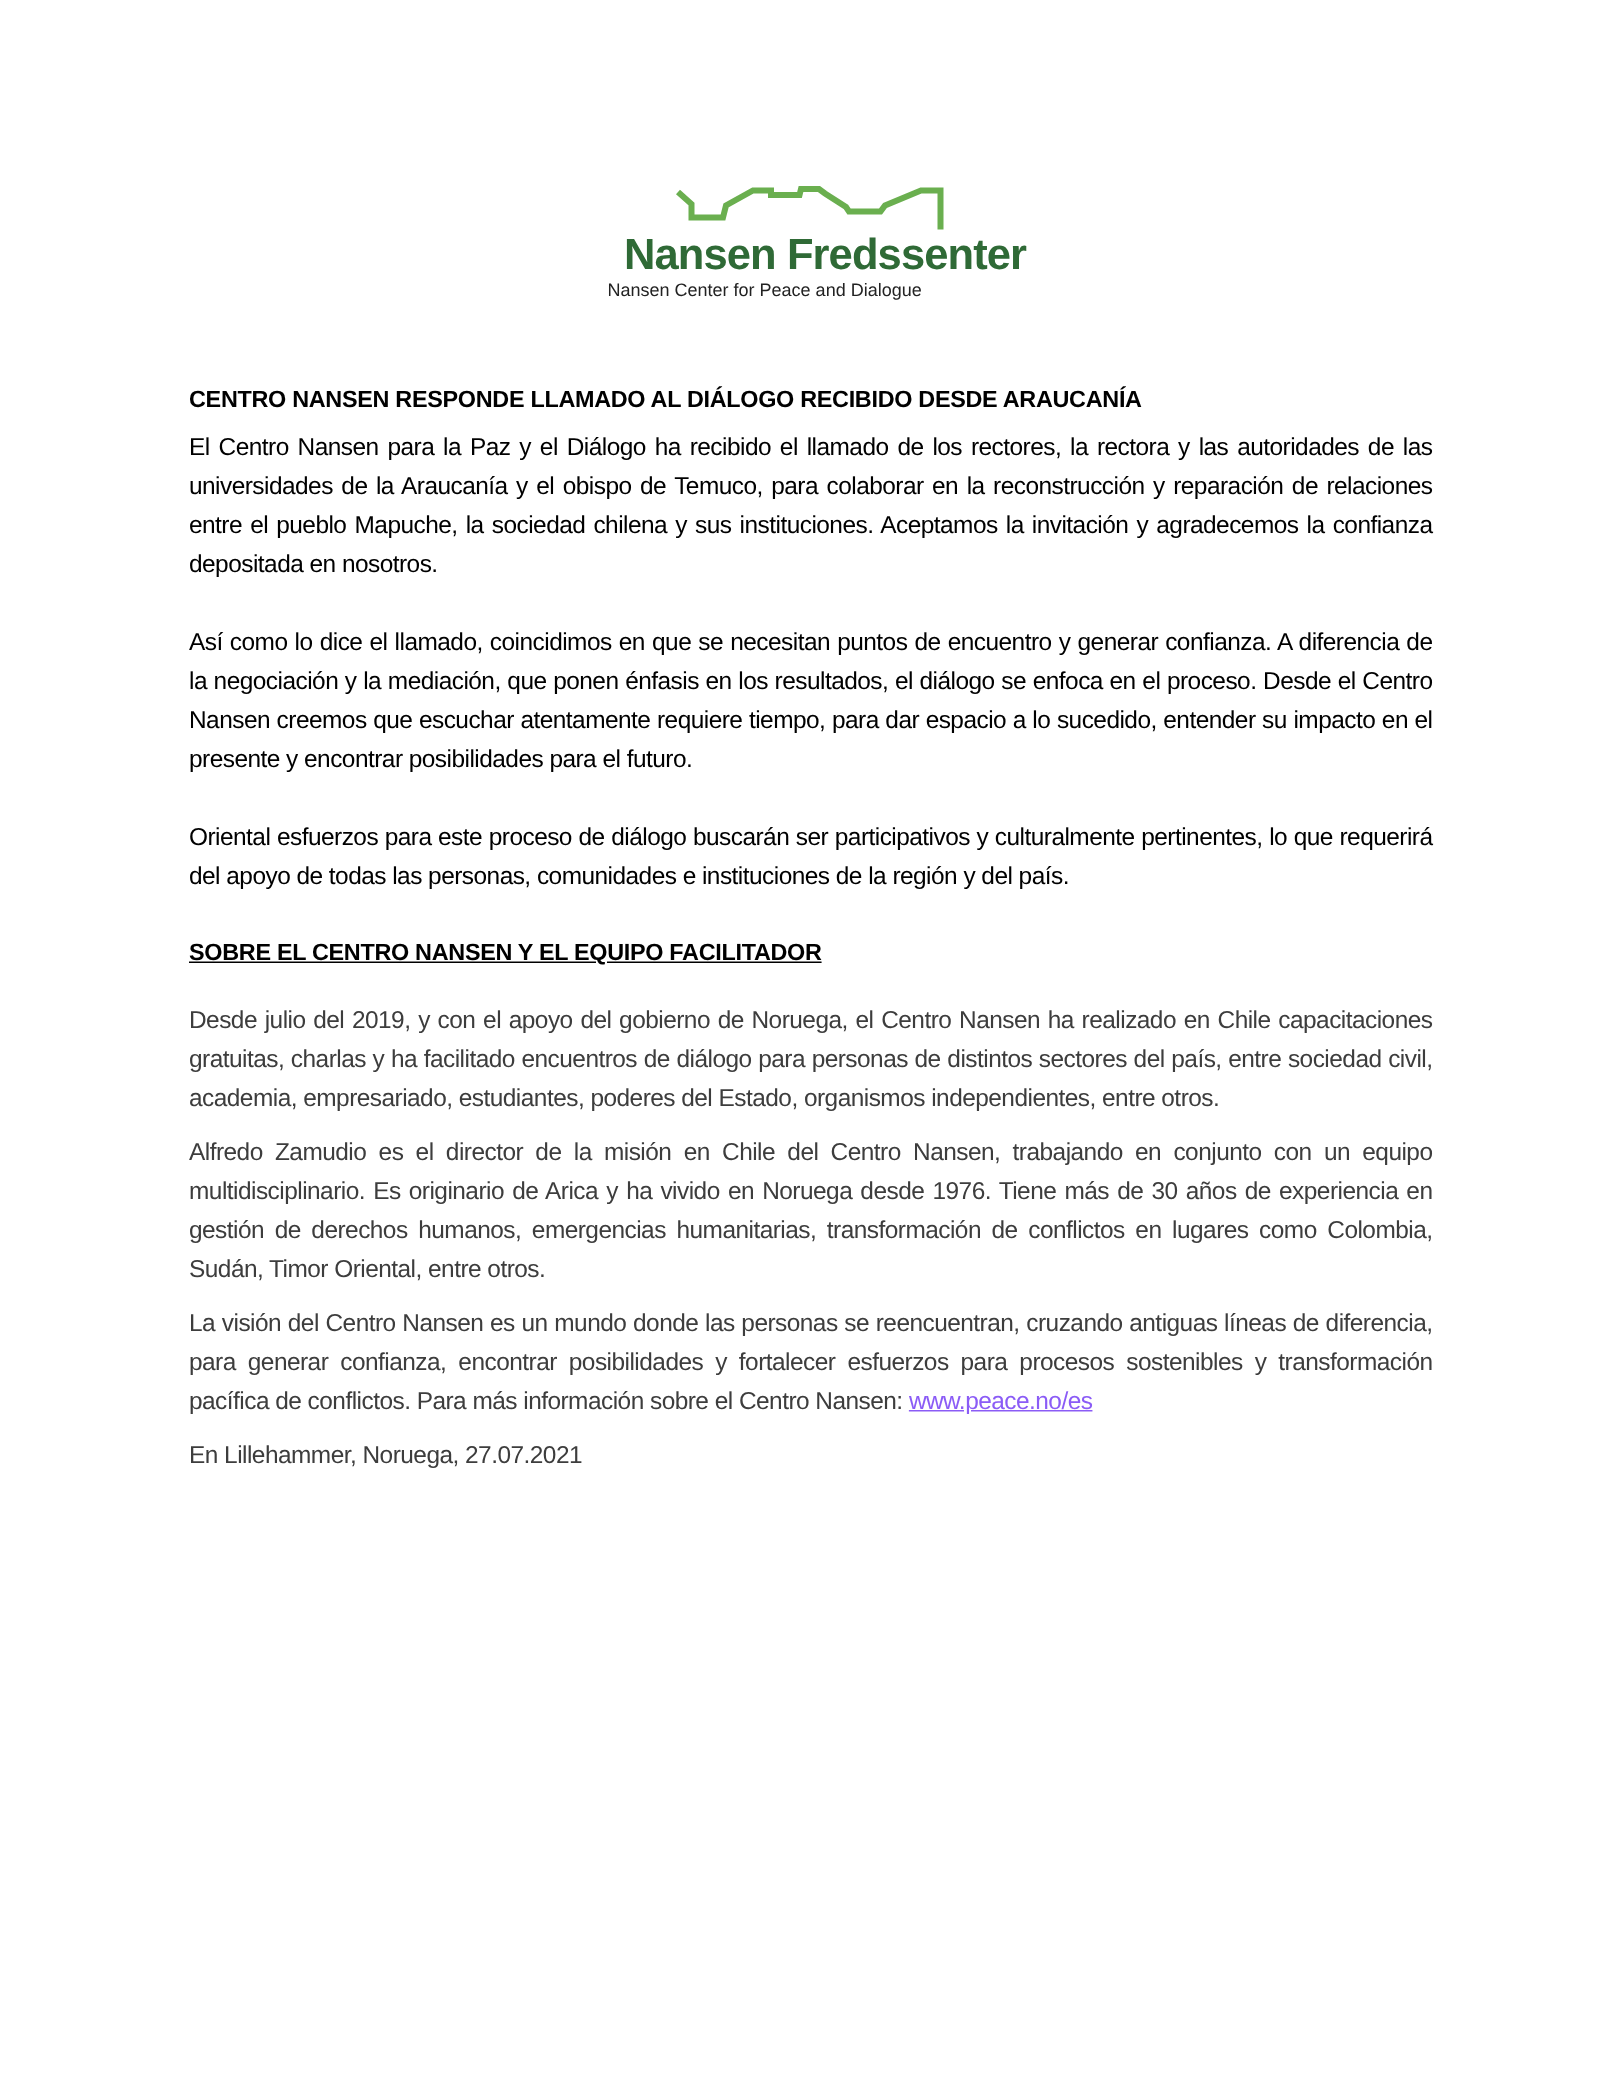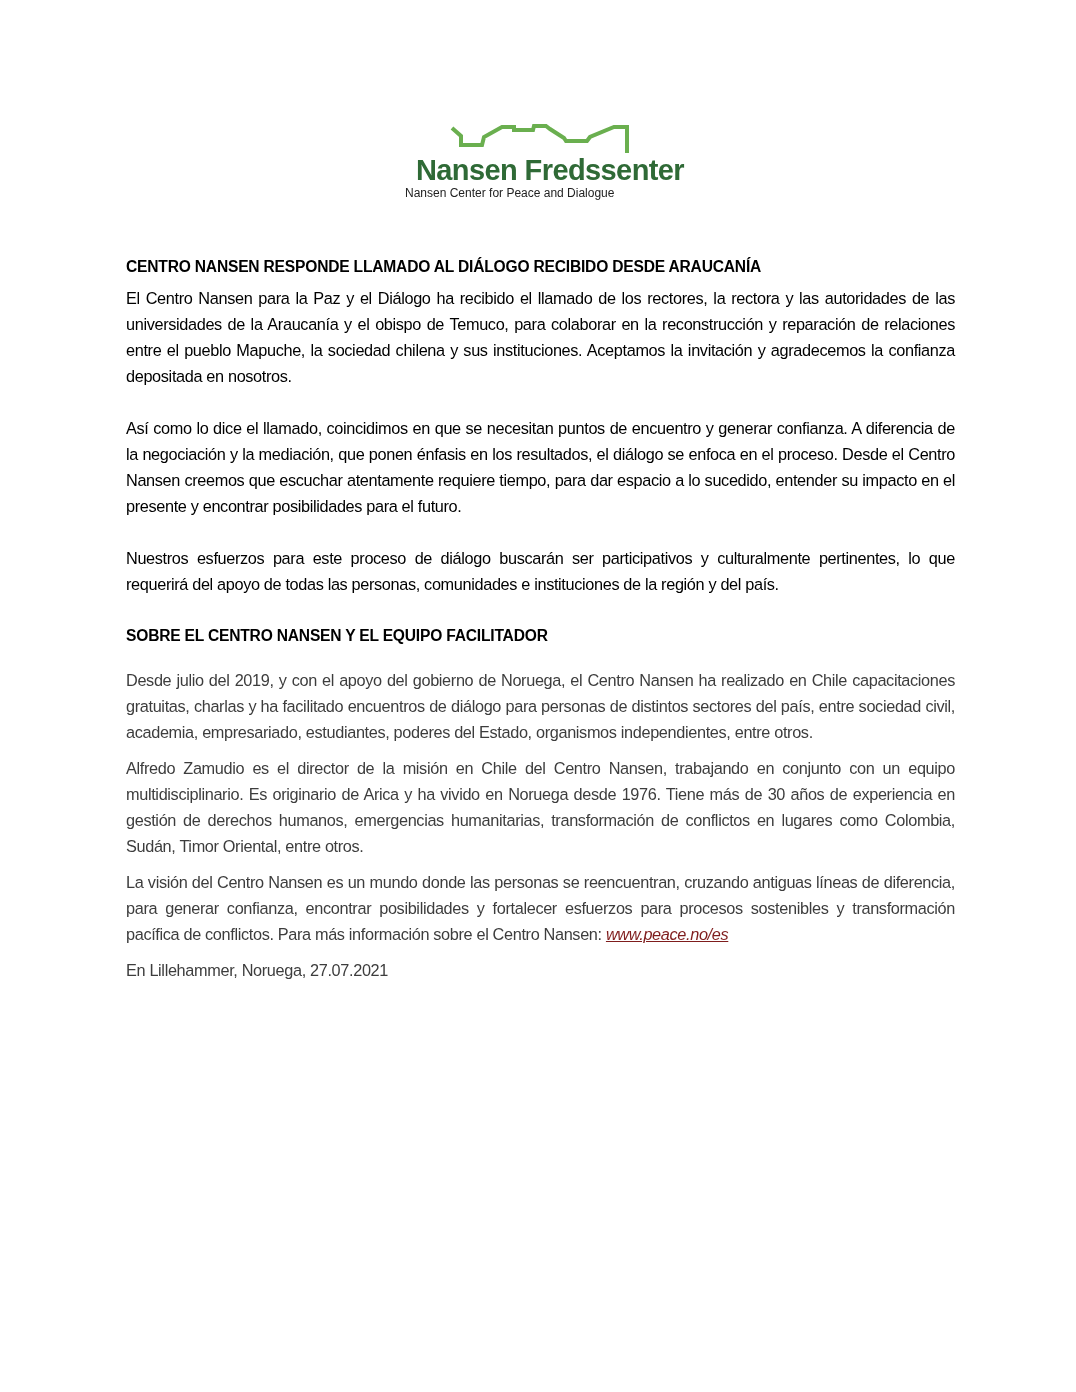--- a/index.html
+++ b/index.html
@@ -12,44 +12,44 @@
   .logo-subtitle { position: absolute; left: 5px; top: 64px; width: 285px; white-space: nowrap;
     font-family: "Liberation Sans", sans-serif; font-size: 12px; color: #222; line-height: 18px; }
 
   .content { position: absolute; left: 126px; top: 254px; width: 829px;
     font-family: "Liberation Sans", sans-serif; font-size: 16.3px; line-height: 26px; color: #000; }
   .heading { font-weight: bold; font-size: 15.6px; margin: 0; line-height: 26px; letter-spacing: -0.2px; }
   .para { margin: 0; text-align: justify; letter-spacing: -0.35px; }
   .h1 { margin-bottom: 5px; }
   .p-gap { margin-bottom: 26px; }
   .section2 { color: #3d3d3d; }
-  .section2 .heading { color: #000; margin-top: 1px; margin-bottom: 18px; }
+  .section2 .heading { color: #000; margin-top: 1px; margin-bottom: 18px; text-decoration: underline; }
   .section2 .para { margin-bottom: 10px; }
-  .link { color: #7f1d1d; text-decoration: underline; font-style: italic; }
+  .link { color: #8b5cf6; text-decoration: underline; }
   .closing { margin-top: 0; }
 </style>
 </head>
 <body>
 
 <div class="page">
 
   <div class="logo">
     <svg class="skyline" viewBox="0 0 290 40">
       <polyline fill="none" stroke="#6aaf4f" stroke-width="4" stroke-linejoin="miter" points="52,8 61,16 61,25 82,25 84,17 102,7 114,7 114,10 133,10 134,6 146,6 150,9 164,18 166,21 187,21 190,17 214,7 227,7 227,33"></polyline>
     </svg>
     <div class="logo-title">Nansen Fredssenter</div>
     <div class="logo-subtitle">Nansen Center for Peace and Dialogue</div>
   </div>
 
   <div class="content">
     <section>
       <h2 class="heading h1">CENTRO NANSEN RESPONDE LLAMADO AL DIÁLOGO RECIBIDO DESDE ARAUCANÍA</h2>
       <p class="para p-gap">El Centro Nansen para la Paz y el Diálogo ha recibido el llamado de los rectores, la rectora y las autoridades de las universidades de la Araucanía y el obispo de Temuco, para colaborar en la reconstrucción y reparación de relaciones entre el pueblo Mapuche, la sociedad chilena y sus instituciones. Aceptamos la invitación y agradecemos la confianza depositada en nosotros.</p>
       <p class="para p-gap">Así como lo dice el llamado, coincidimos en que se necesitan puntos de encuentro y generar confianza. A diferencia de la negociación y la mediación, que ponen énfasis en los resultados, el diálogo se enfoca en el proceso. Desde el Centro Nansen creemos que escuchar atentamente requiere tiempo, para dar espacio a lo sucedido, entender su impacto en el presente y encontrar posibilidades para el futuro.</p>
-      <p class="para p-gap">Nuestros esfuerzos para este proceso de diálogo buscarán ser participativos y culturalmente pertinentes, lo que requerirá del apoyo de todas las personas, comunidades e instituciones de la región y del país.</p>
+      <p class="para p-gap">Oriental esfuerzos para este proceso de diálogo buscarán ser participativos y culturalmente pertinentes, lo que requerirá del apoyo de todas las personas, comunidades e instituciones de la región y del país.</p>
     </section>
 
     <section class="section2">
       <h2 class="heading">SOBRE EL CENTRO NANSEN Y EL EQUIPO FACILITADOR</h2>
       <p class="para">Desde julio del 2019, y con el apoyo del gobierno de Noruega, el Centro Nansen ha realizado en Chile capacitaciones gratuitas, charlas y ha facilitado encuentros de diálogo para personas de distintos sectores del país, entre sociedad civil, academia, empresariado, estudiantes, poderes del Estado, organismos independientes, entre otros.</p>
       <p class="para">Alfredo Zamudio es el director de la misión en Chile del Centro Nansen, trabajando en conjunto con un equipo multidisciplinario. Es originario de Arica y ha vivido en Noruega desde 1976.  Tiene más de 30 años de experiencia en gestión de derechos humanos, emergencias humanitarias, transformación de conflictos en lugares como Colombia, Sudán, Timor Oriental, entre otros.</p>
       <p class="para"><span>La visión del Centro Nansen es un mundo donde las personas se reencuentran, cruzando antiguas líneas de diferencia, para generar confianza, encontrar posibilidades y fortalecer esfuerzos para procesos sostenibles y transformación pacífica de conflictos. Para más información sobre el Centro Nansen: </span><a class="link">www.peace.no/es</a></p>
       <p class="para closing">En Lillehammer, Noruega, 27.07.2021</p>
     </section>
   </div>

